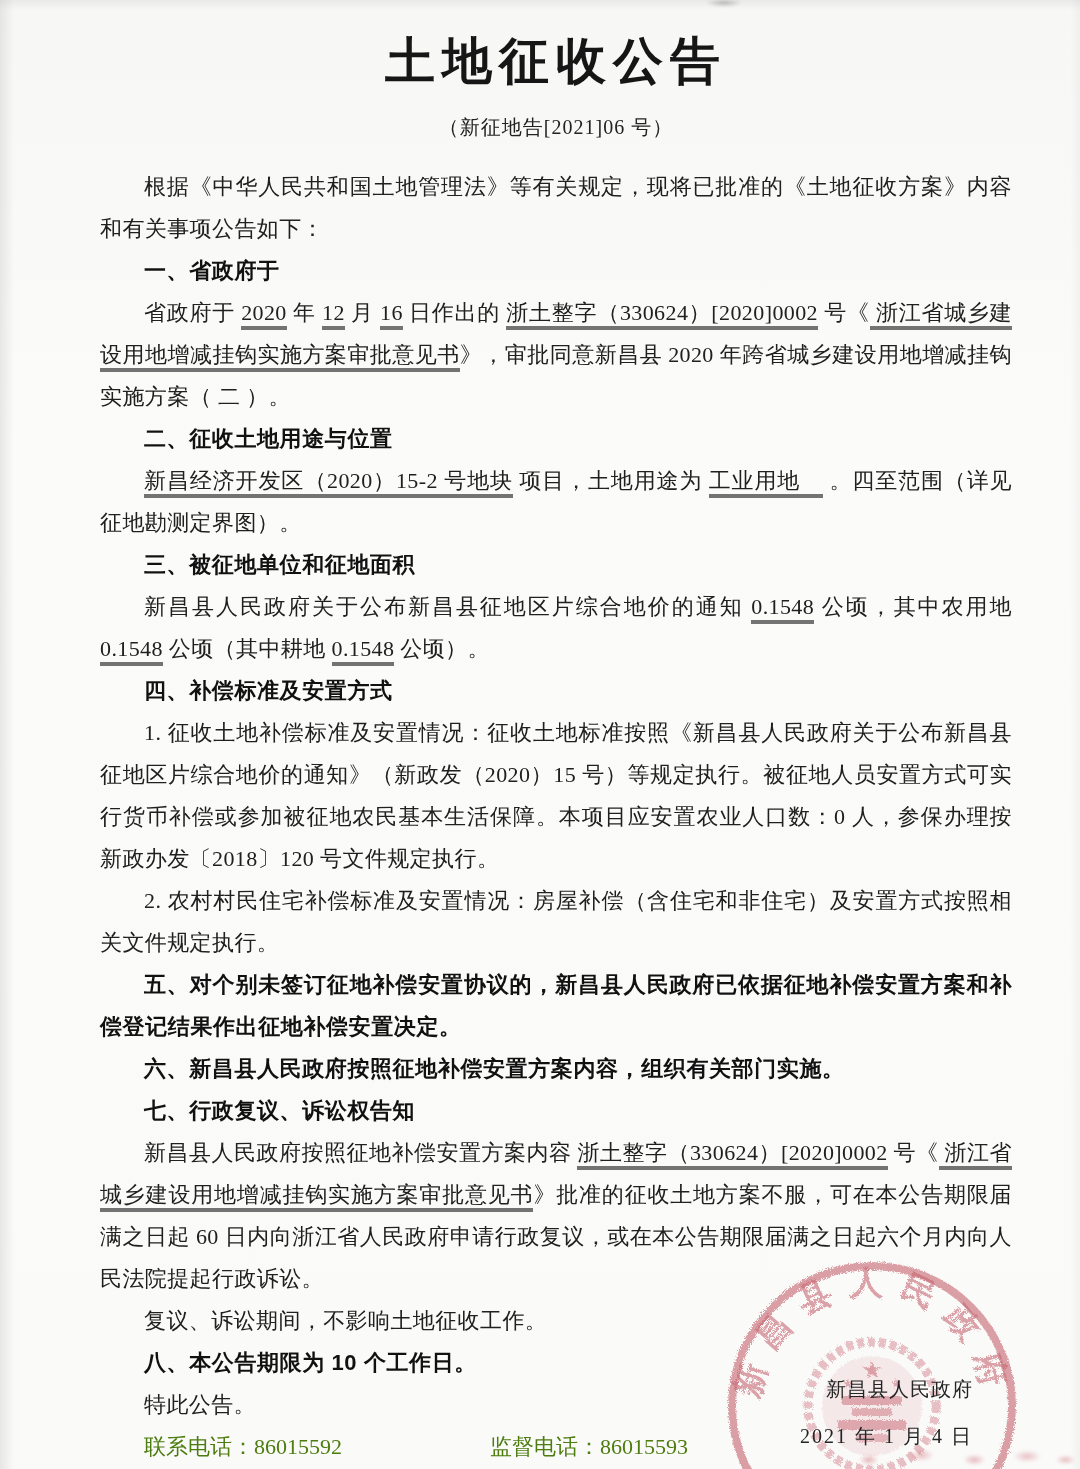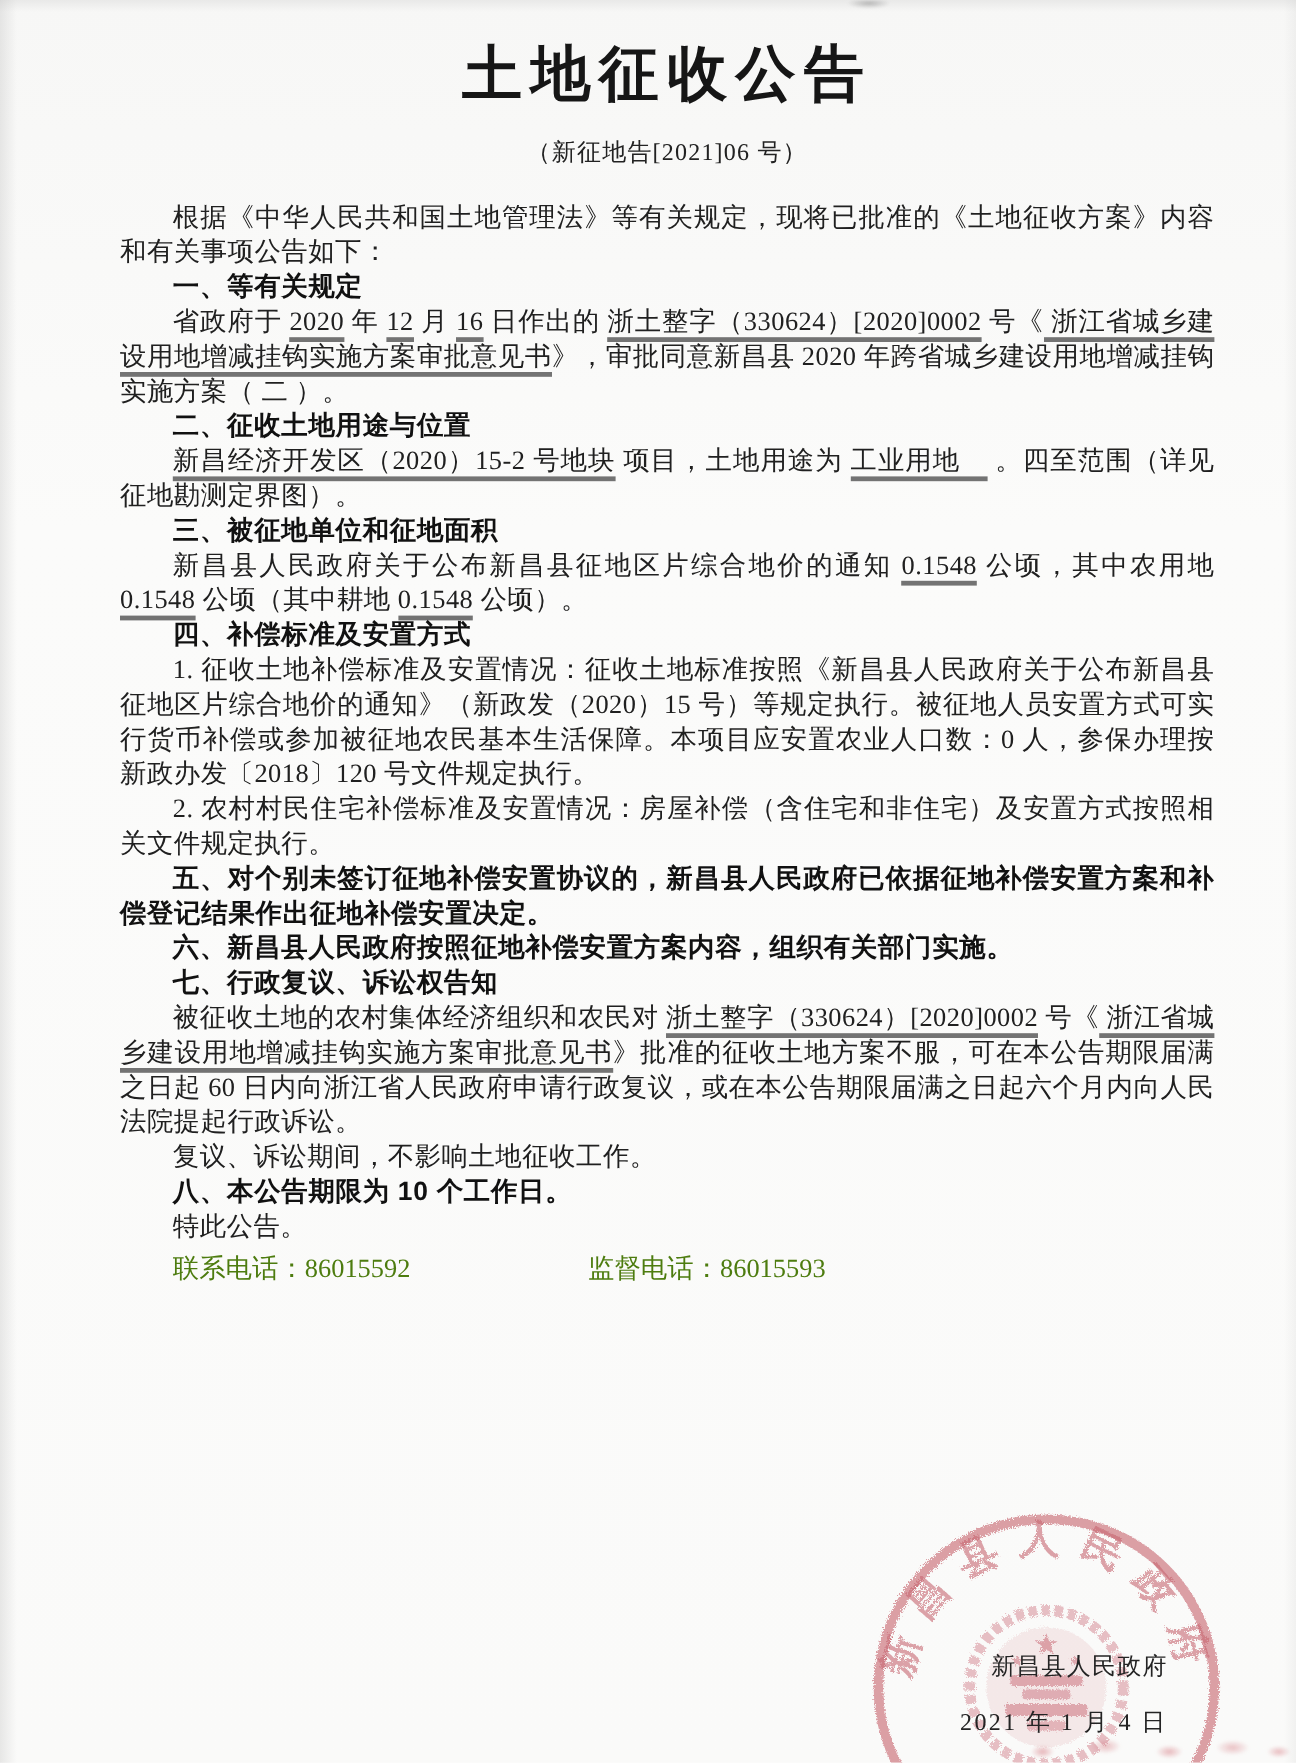--- a/index.html
+++ b/index.html
@@ -17,21 +17,21 @@
   .sheet{position:absolute;left:100px;top:34px;width:912px;}
   .doc-title{
     margin:0;text-align:center;font-size:50px;line-height:54px;
     font-weight:bold;letter-spacing:7px;color:#161616;
   }
   .doc-number{
     margin:24px 0 0 0;text-align:center;font-size:20px;line-height:30px;
     color:#222;letter-spacing:1px;
   }
   .doc-body{margin-top:24px;}
-  .para{margin:0;font-size:22px;line-height:29px;text-align:justify;letter-spacing:.4px;}
+  .para{margin:0;font-size:22px;line-height:42px;text-align:justify;letter-spacing:.4px;}
   .para-indent{text-indent:2em;}
   .para-heading{
     font-family:"Liberation Sans","DejaVu Sans",sans-serif;
     font-weight:700;color:#111;letter-spacing:.6px;
   }
   .para-body{font-weight:400;color:#202020;}
   .u{border-bottom:4px solid #737373;padding-bottom:1px;}
   .contacts{
     display:flex;margin:0;font-size:22px;line-height:42px;color:#4d7c0f;
   }
@@ -64,33 +64,33 @@
 <body>
 
 <div class="top-artifact"></div>
 
 <div class="sheet">
   <h1 class="doc-title">土地征收公告</h1>
   <div class="doc-number">（新征地告[2021]06 号）</div>
 
   <div class="doc-body">
       <p class="para para-indent para-body"><span>根据《中华人民共和国土地管理法》等有关规定，现将已批准的《土地征收方案》内容和有关事项公告如下：</span></p>
-      <p class="para para-indent para-heading"><span>一、等有关规定</span></p>
+      <p class="para para-indent para-heading"><span>一、省政府于</span></p>
       <p class="para para-indent para-body"><span>省政府于 </span><span class="u">2020</span><span> 年 </span><span class="u">12</span><span> 月 </span><span class="u">16</span><span> 日作出的 </span><span class="u">浙土整字（330624）[2020]0002</span><span> 号《</span><span class="u"> 浙江省城乡建设用地增减挂钩实施方案审批意见书</span><span>》，审批同意新昌县 2020 年跨省城乡建设用地增减挂钩实施方案（ 二 ）。</span></p>
       <p class="para para-indent para-heading"><span>二、征收土地用途与位置</span></p>
       <p class="para para-indent para-body"><span class="u">新昌经济开发区（2020）15-2 号地块</span><span> 项目，土地用途为 </span><span class="u">工业用地　</span><span> 。四至范围（详见征地勘测定界图）。</span></p>
       <p class="para para-indent para-heading"><span>三、被征地单位和征地面积</span></p>
       <p class="para para-indent para-body"><span>新昌县人民政府关于公布新昌县征地区片综合地价的通知 </span><span class="u">0.1548</span><span> 公顷，其中农用地 </span><span class="u">0.1548</span><span> 公顷（其中耕地 </span><span class="u">0.1548</span><span> 公顷）。</span></p>
       <p class="para para-indent para-heading"><span>四、补偿标准及安置方式</span></p>
       <p class="para para-indent para-body"><span>1. 征收土地补偿标准及安置情况：征收土地标准按照《新昌县人民政府关于公布新昌县征地区片综合地价的通知》（新政发（2020）15 号）等规定执行。被征地人员安置方式可实行货币补偿或参加被征地农民基本生活保障。本项目应安置农业人口数：0 人，参保办理按新政办发〔2018〕120 号文件规定执行。</span></p>
       <p class="para para-indent para-body"><span>2. 农村村民住宅补偿标准及安置情况：房屋补偿（含住宅和非住宅）及安置方式按照相关文件规定执行。</span></p>
       <p class="para para-indent para-heading"><span>五、对个别未签订征地补偿安置协议的，新昌县人民政府已依据征地补偿安置方案和补偿登记结果作出征地补偿安置决定。</span></p>
       <p class="para para-indent para-heading"><span>六、新昌县人民政府按照征地补偿安置方案内容，组织有关部门实施。</span></p>
       <p class="para para-indent para-heading"><span>七、行政复议、诉讼权告知</span></p>
-      <p class="para para-indent para-body"><span>被征收土地的农村集体经济组织和农民对 </span><span class="u">浙土整字（330624）[2020]0002</span><span> 号《</span><span class="u"> 浙江省城乡建设用地增减挂钩实施方案审批意见书</span><span>》批准的征收土地方案不服，可在本公告期限届满之日起 60 日内向浙江省人民政府申请行政复议，或在本公告期限届满之日起六个月内向人民法院提起行政诉讼。</span></p>
+      <p class="para para-indent para-body"><span>新昌县人民政府按照征地补偿安置方案内容 </span><span class="u">浙土整字（330624）[2020]0002</span><span> 号《</span><span class="u"> 浙江省城乡建设用地增减挂钩实施方案审批意见书</span><span>》批准的征收土地方案不服，可在本公告期限届满之日起 60 日内向浙江省人民政府申请行政复议，或在本公告期限届满之日起六个月内向人民法院提起行政诉讼。</span></p>
       <p class="para para-indent para-body"><span>复议、诉讼期间，不影响土地征收工作。</span></p>
       <p class="para para-indent para-heading"><span>八、本公告期限为 10 个工作日。</span></p>
       <p class="para para-indent para-body"><span>特此公告。</span></p>
     </div>
 
   <div class="contacts">
     <span class="c1"><span>联系电话：</span><span>86015592</span></span>
     <span class="c2"><span>监督电话：</span><span>86015593</span></span>
   </div>
 </div>

